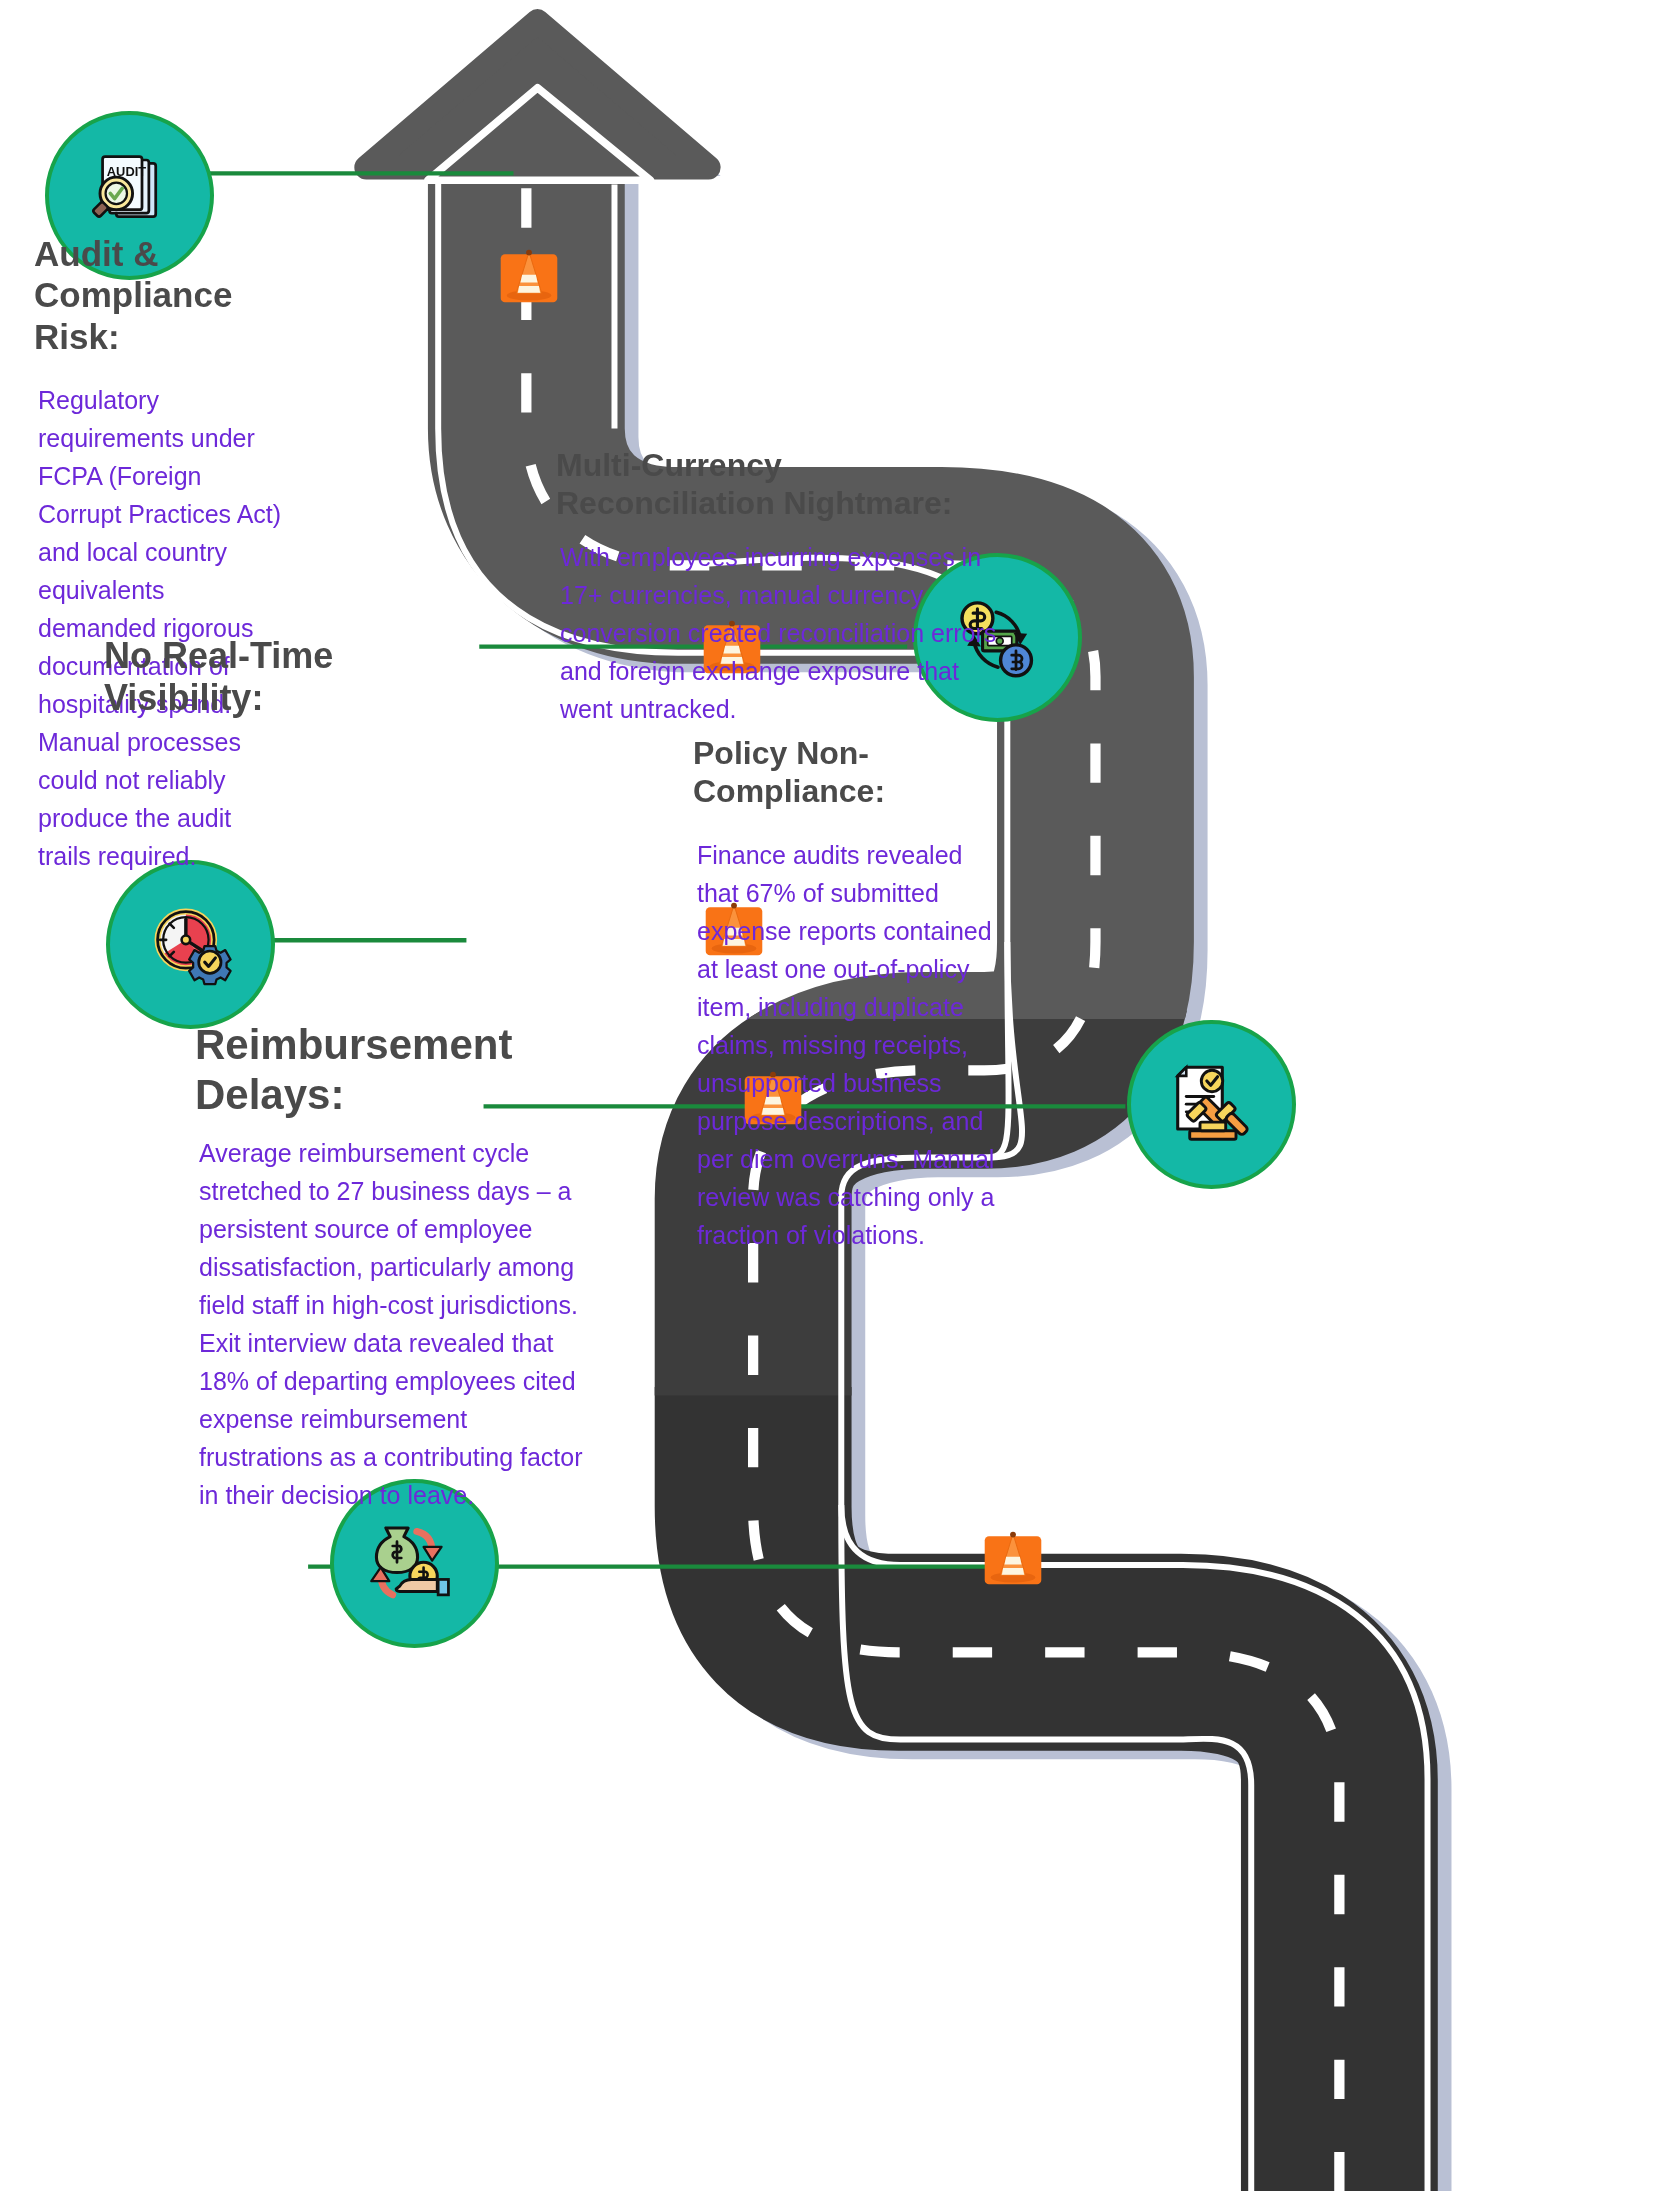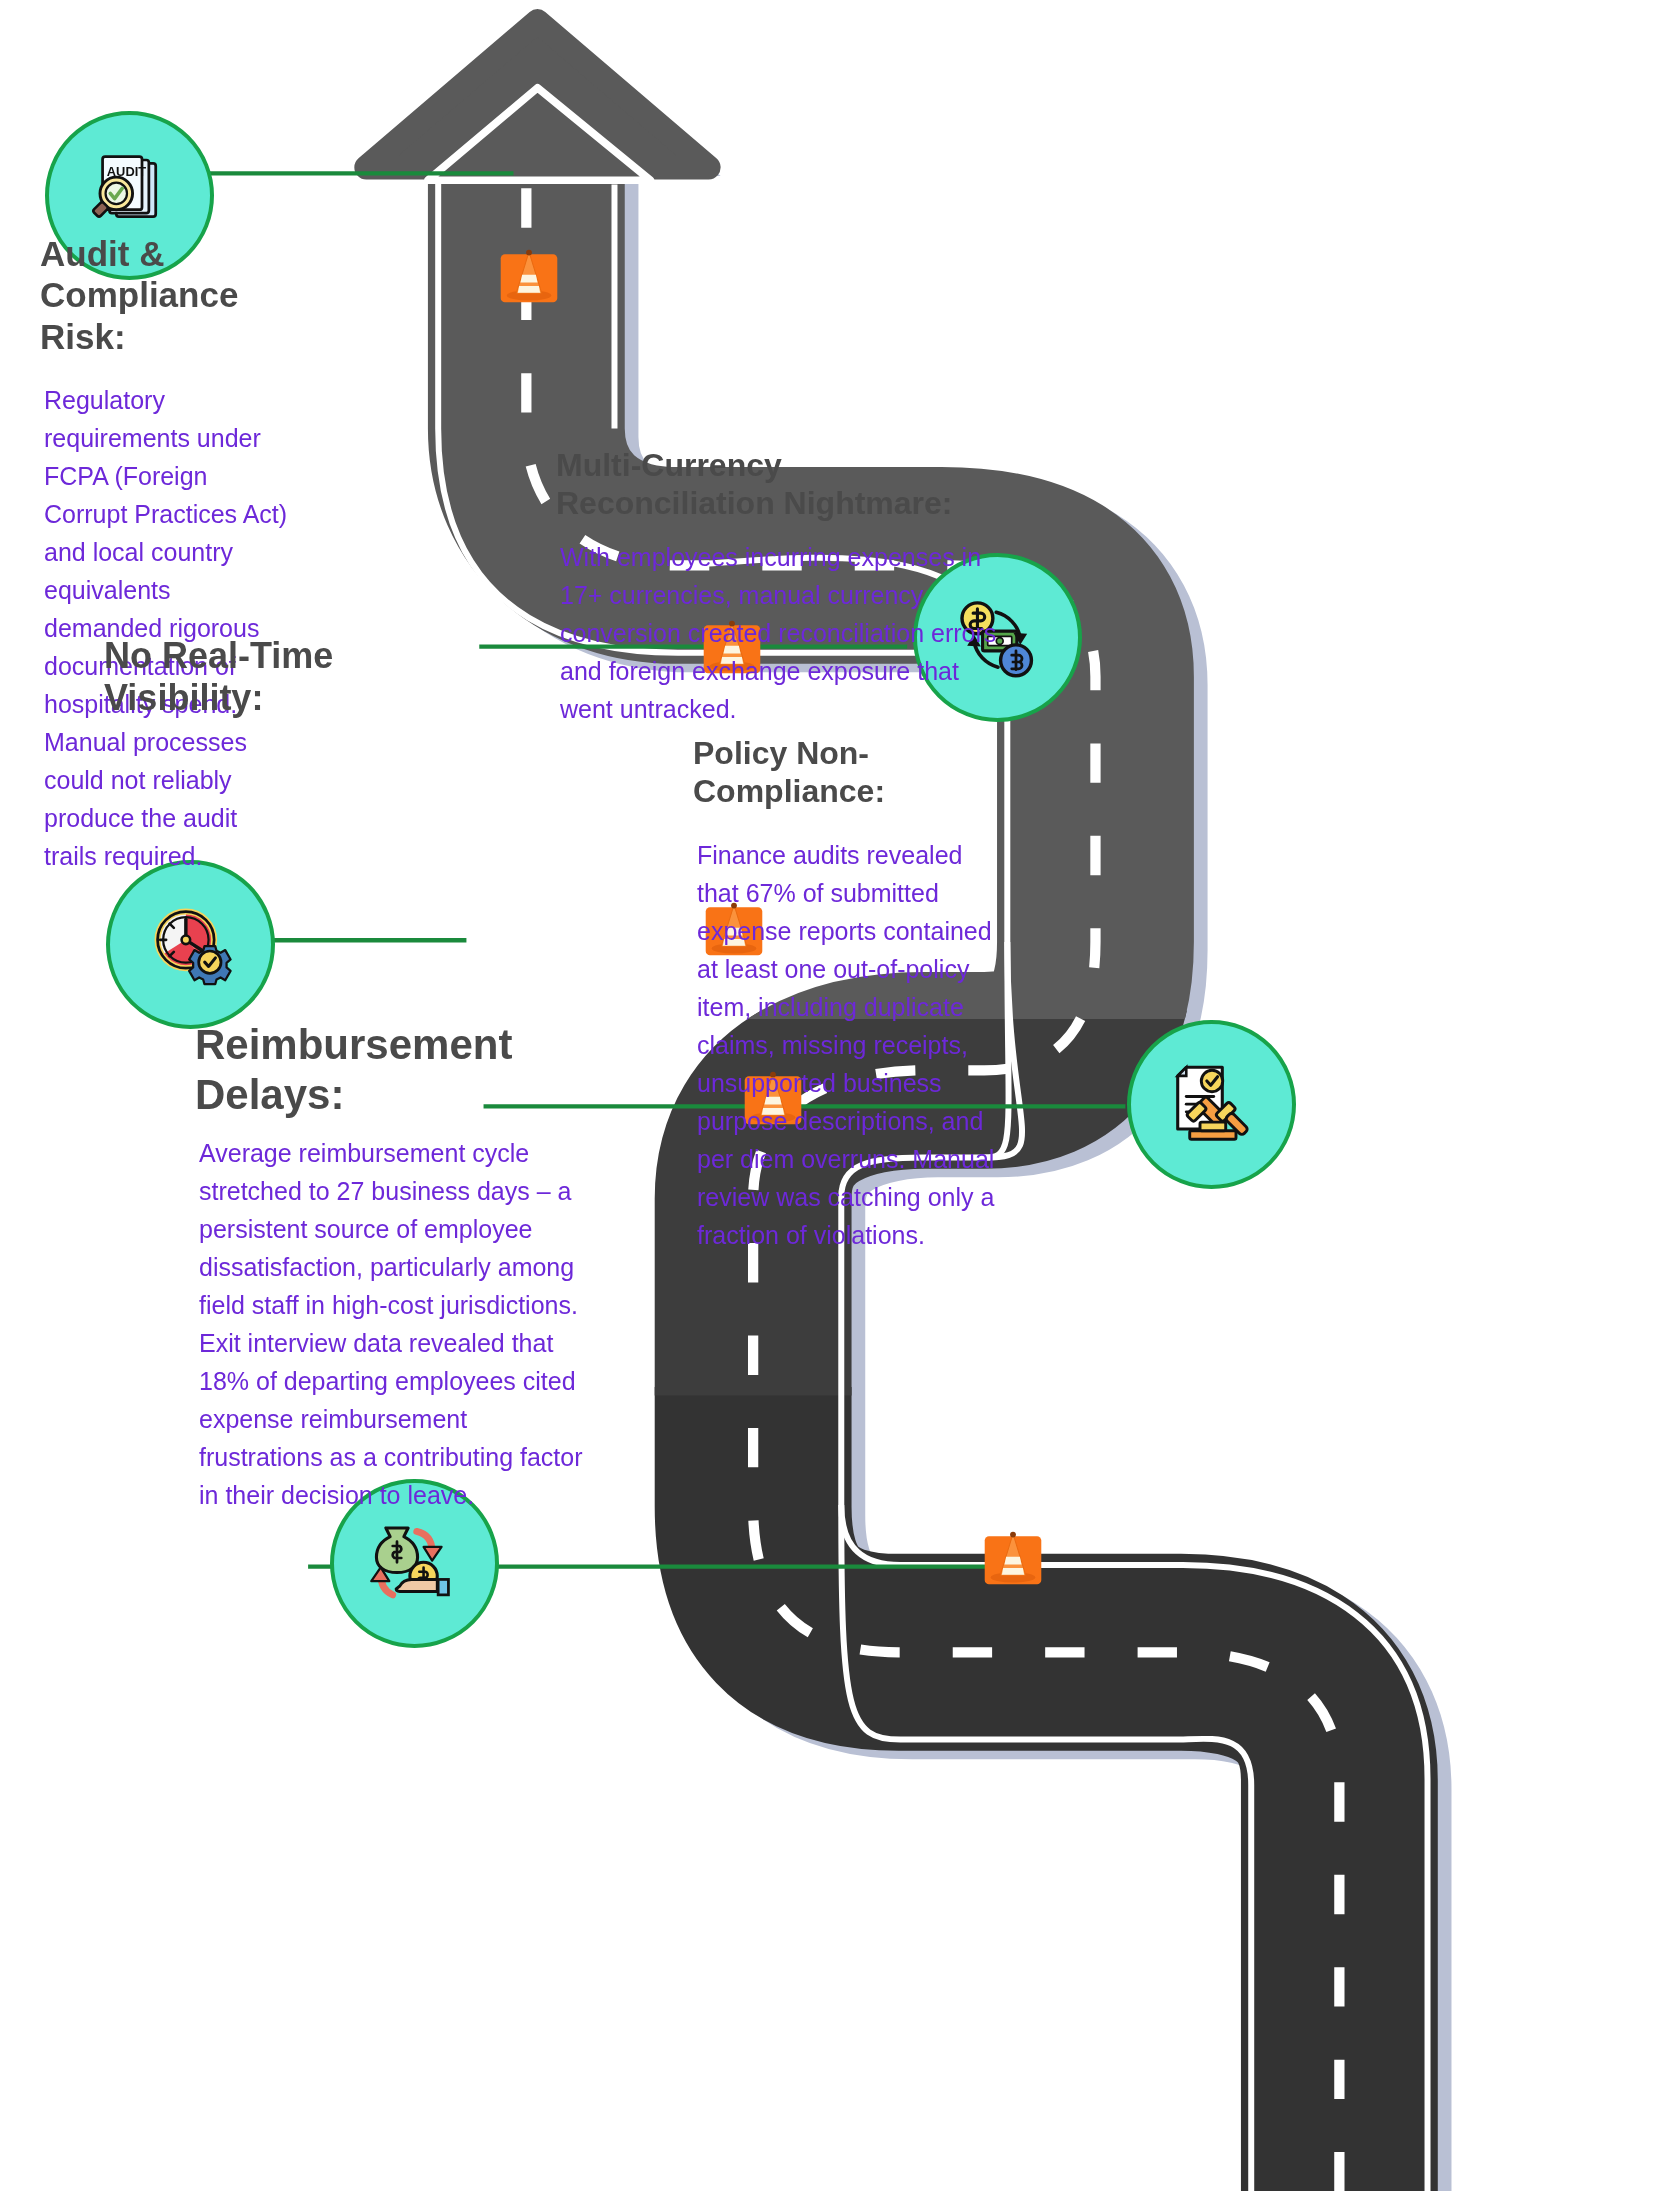--- a/index.html
+++ b/index.html
@@ -3,32 +3,32 @@
 <meta charset="utf-8">
 <style>
   html,body{margin:0;padding:0;background:#fff;}
   body{width:1674px;height:2192px;position:relative;overflow:hidden;
        font-family:"Liberation Sans","DejaVu Sans",sans-serif;color:#4a4a4a;}
   .stage{position:absolute;inset:0;}
   svg.roadsvg{position:absolute;left:0;top:0;width:1674px;height:2192px;}
 
   
   .node{position:absolute;border:4.3px solid #17a34a;border-radius:50%;
-        background:#5eead4;display:flex;align-items:center;justify-content:center;text-align:right;}
+        background:#14b8a6;display:flex;align-items:center;justify-content:center;text-align:right;}
   .node svg{display:block;}
 
   
   .cone{position:absolute;}
 
   
   .block{position:absolute;}
   .block h2{margin:0 0 19px 0;font-size:35px;line-height:1.18;font-weight:700;color:#4a4a4a;}
   .block p{margin:4px;font-size:25px;line-height:1.52;color:#6d28d9;}
 
-  .b-audit{left:40px;top:233px;width:257px;}
+  .b-audit{left:34px;top:233px;width:257px;}
   .b-audit h2{margin-bottom:24px;}
   .b-curr{left:556px;top:447px;width:445px;}
   .b-curr h2{font-size:32px;margin-bottom:15.4px;}
   .b-vis{left:104px;top:635px;width:291px;}
   .b-vis h2{font-size:36px;margin-bottom:15.4px;}
   .b-pol{left:693px;top:735px;width:308px;}
   .b-pol h2{font-size:32px;margin-bottom:25px;}
   .b-reim{left:195px;top:1020px;width:402px;}
   .b-reim h2{font-size:42px;margin-bottom:15.4px;}
 </style>

